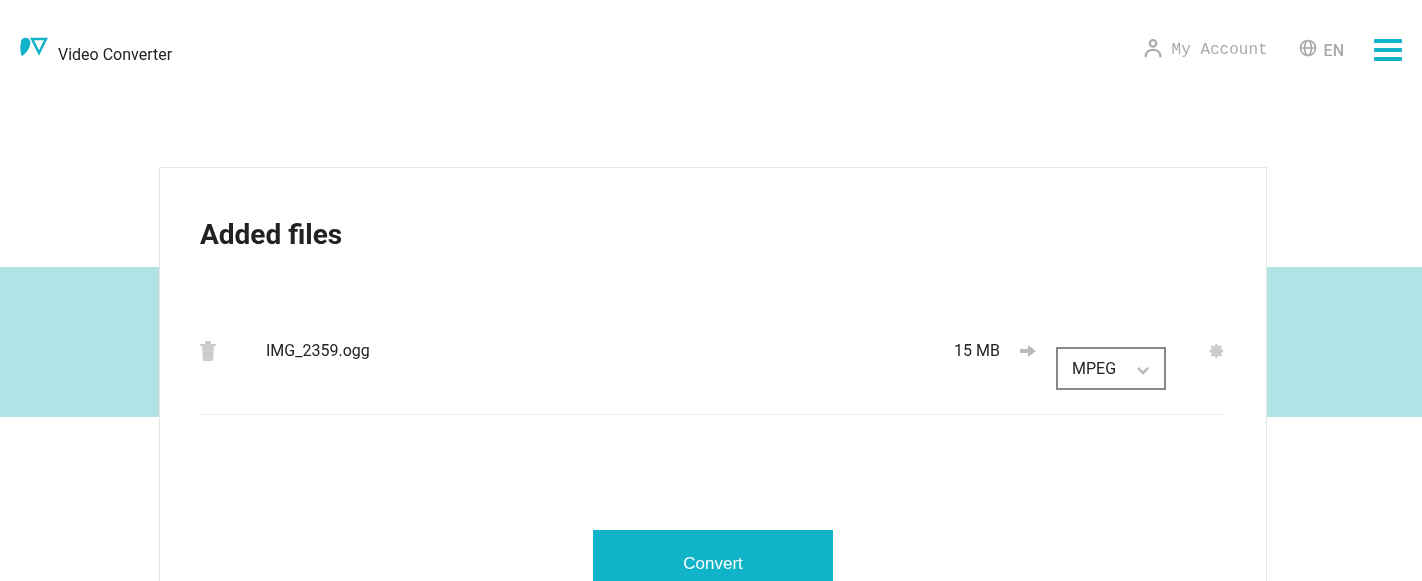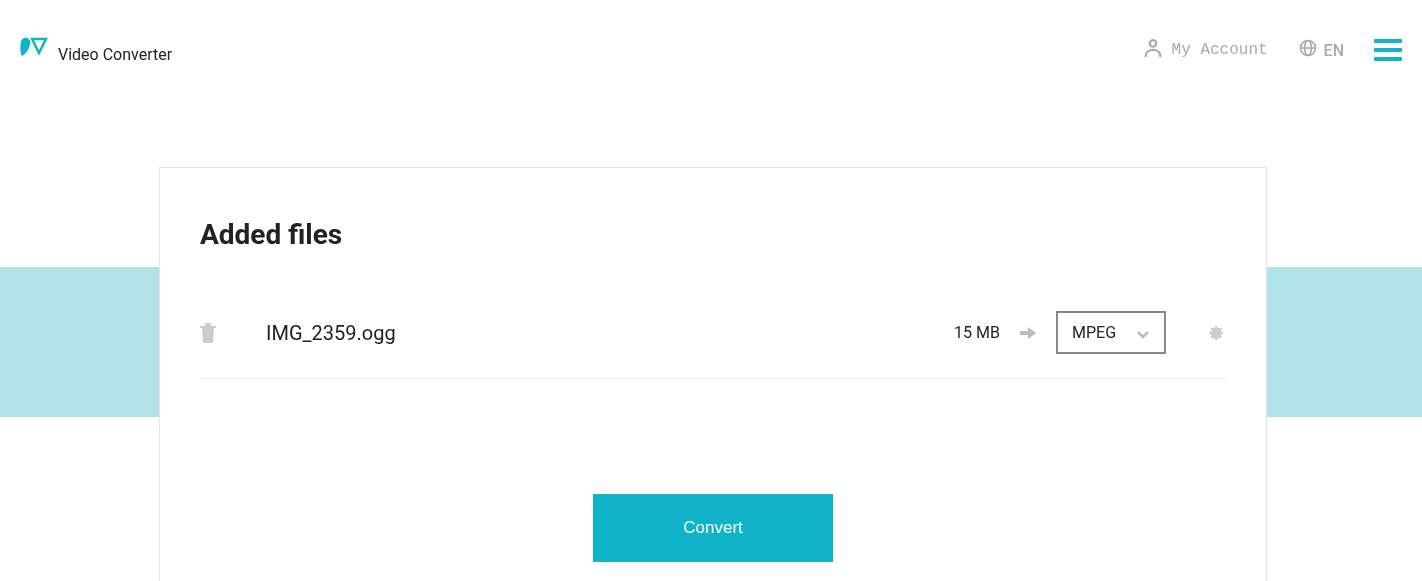--- a/index.html
+++ b/index.html
@@ -106,21 +106,21 @@
       border-bottom: 1px solid #eee;
     }
     .trash-icon {
       color: #ccc;
       cursor: pointer;
       width: 16px;
       height: 20px;
       flex-shrink: 0;
     }
     .file-name {
-      font-size: 20px;
+      font-size: 16px;
       color: #222;
       flex-grow: 1;
       padding-left: 30px;
     }
     .file-size {
       font-size: 16px;
       color: #222;
       white-space: nowrap;
     }
     .arrow-icon {
@@ -131,20 +131,21 @@
     }
     .format-dropdown {
       border: 2px solid #888;
       padding: 10px 14px;
       display: flex;
       align-items: center;
       gap: 16px;
       cursor: pointer;
       min-width: 110px;
       justify-content: space-between;
+      margin-top: 36px;
     }
     .format-label {
       font-size: 16px;
       color: #222;
       font-weight: 400;
     }
     .chevron-icon {
       color: #bbb;
       width: 14px;
       height: 14px;

